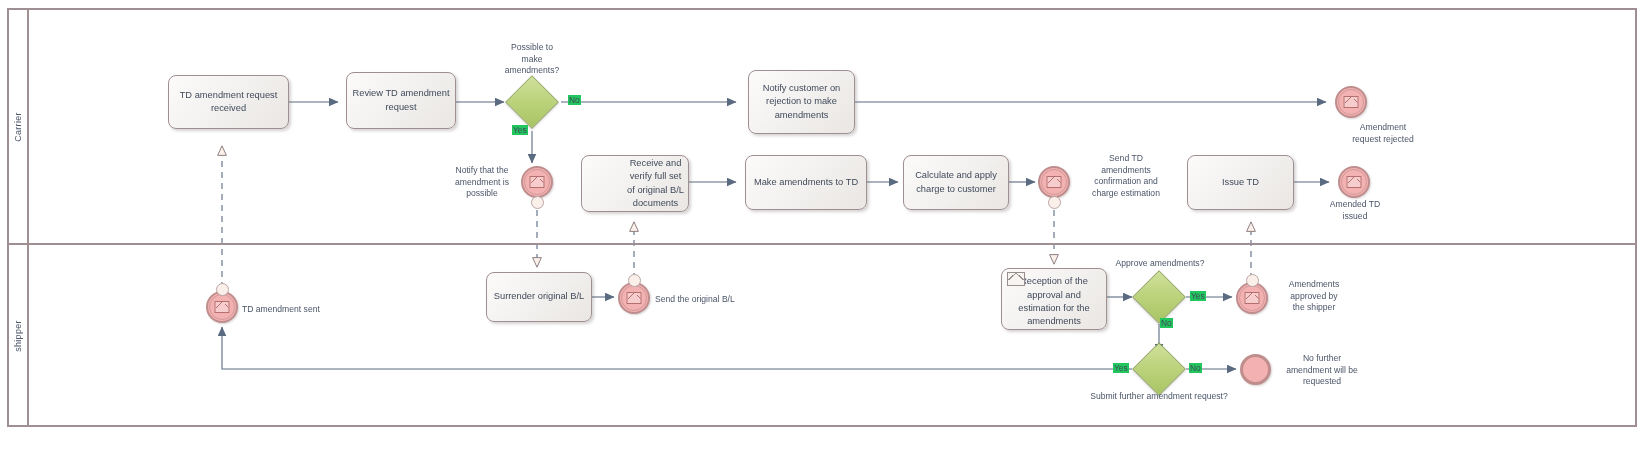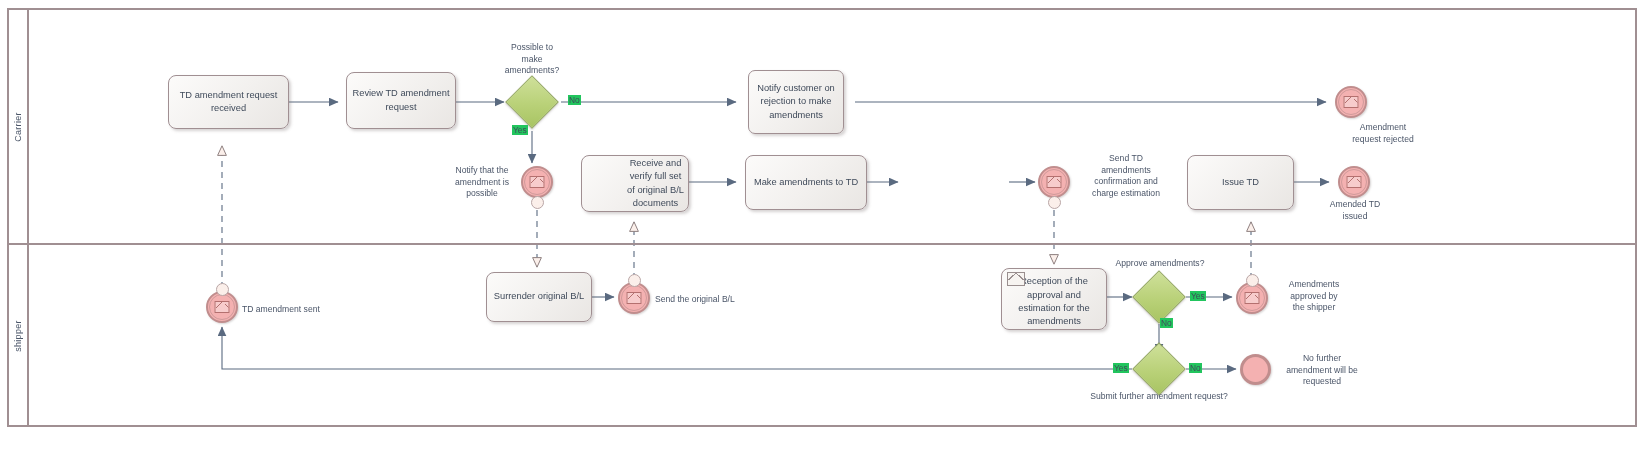--- a/index.html
+++ b/index.html
@@ -131,21 +131,21 @@
 
   <div class="gw" style="left:513px;top:83px;width:38px;height:38px;">
     <div class="dia"></div>
   </div>
   <div class="lbl c" style="left:477px;top:42px;width:110px;">Possible to
 make
 amendments?</div>
   <div class="flow-lbl" style="left:568px;top:95px;">No</div>
   <div class="flow-lbl" style="left:512px;top:125px;">Yes</div>
 
-  <div class="task" style="left:748px;top:70px;width:96px;height:64px;border-radius:7px;">
+  <div class="task" style="left:748px;top:70px;width:107px;height:64px;">
     <span>Notify customer on rejection to make amendments</span>
   </div>
 
   <div class="ev" style="left:521px;top:166px;width:32px;height:32px;">
     <div class="ring-o"></div>
     <div class="ring-i"></div>
     <div class="env"></div>
   </div>
   <div class="bnd" style="left:531px;top:196px;width:13px;height:13px;">
     <div class="ring-o"></div>
@@ -155,20 +155,23 @@
 possible</div>
 
   <div class="task" style="left:581px;top:155px;width:108px;height:57px;padding-left:44px;">
     <span>Receive and verify full set of original B/L documents</span>
   </div>
 
   <div class="task" style="left:745px;top:155px;width:122px;height:55px;">
     <span>Make amendments to TD</span>
   </div>
 
+  <div class="task" style="left:903px;top:155px;width:106px;height:55px;">
+    <span>Calculate and apply charge to customer</span>
+  </div>
 
   <div class="ev" style="left:1038px;top:166px;width:32px;height:32px;">
     <div class="ring-o"></div>
     <div class="ring-i"></div>
     <div class="env"></div>
   </div>
   <div class="bnd" style="left:1048px;top:196px;width:13px;height:13px;">
     <div class="ring-o"></div>
   </div>
   <div class="lbl c" style="left:1076px;top:153px;width:100px;">Send TD

